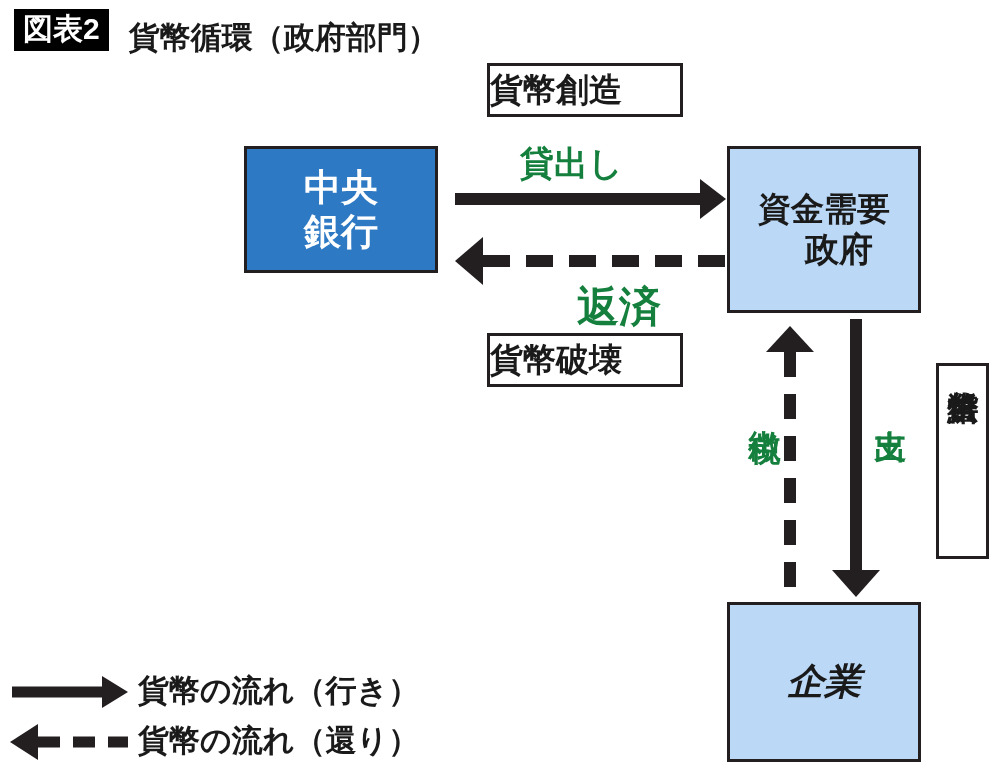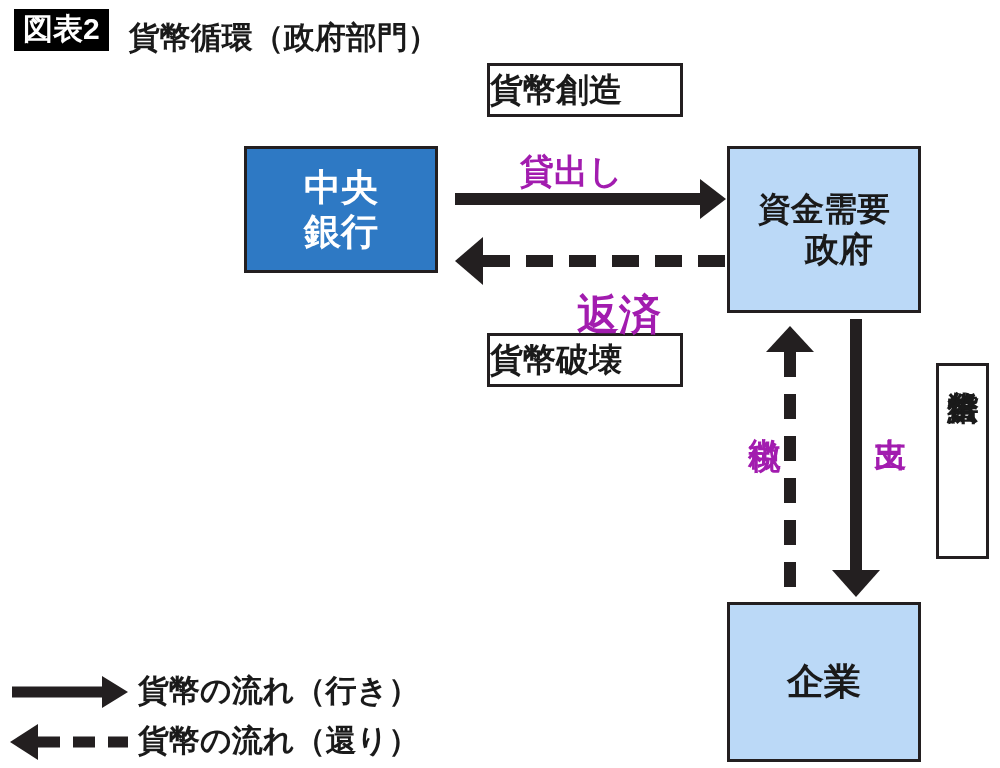--- a/index.html
+++ b/index.html
@@ -84,20 +84,21 @@
   }
   #node-government .node-line.big { font-size: 34px; margin-left: 30px; }
   #node-firms-households {
     left: 727px;
     top: 602px;
     width: 194px;
     height: 160px;
     background: #bbd9f7;
     color: #1a1a1a;
     font-size: 37px;
+    font-style: italic;
   }
 
   
   .callout {
     position: absolute;
     box-sizing: border-box;
     border: 3px solid #231f20;
     background: #ffffff;
     color: #1a1a1a;
     font-weight: bold;
@@ -125,24 +126,23 @@
     height: 196px;
     font-size: 31px;
     writing-mode: vertical-rl;
     text-orientation: upright;
     letter-spacing: 1px;
   }
 
   
   .edge-label {
     position: absolute;
-    color: #a21caf;
-    font-weight: bold;
-    white-space: nowrap;
-    margin-top: 8px;
+    color: #15803d;
+    font-weight: bold;
+    white-space: nowrap;
   }
   #label-lending  { left: 520px; top: 141px; font-size: 34px; }
   #label-repay    { left: 577px; top: 279px; font-size: 42px; }
   #label-taxation {
     left: 743px; top: 405px; font-size: 32px;
     writing-mode: vertical-rl; text-orientation: upright; letter-spacing: 1px;
   }
   #label-spending {
     left: 869px; top: 405px; font-size: 32px;
     writing-mode: vertical-rl; text-orientation: upright; letter-spacing: 1px;

